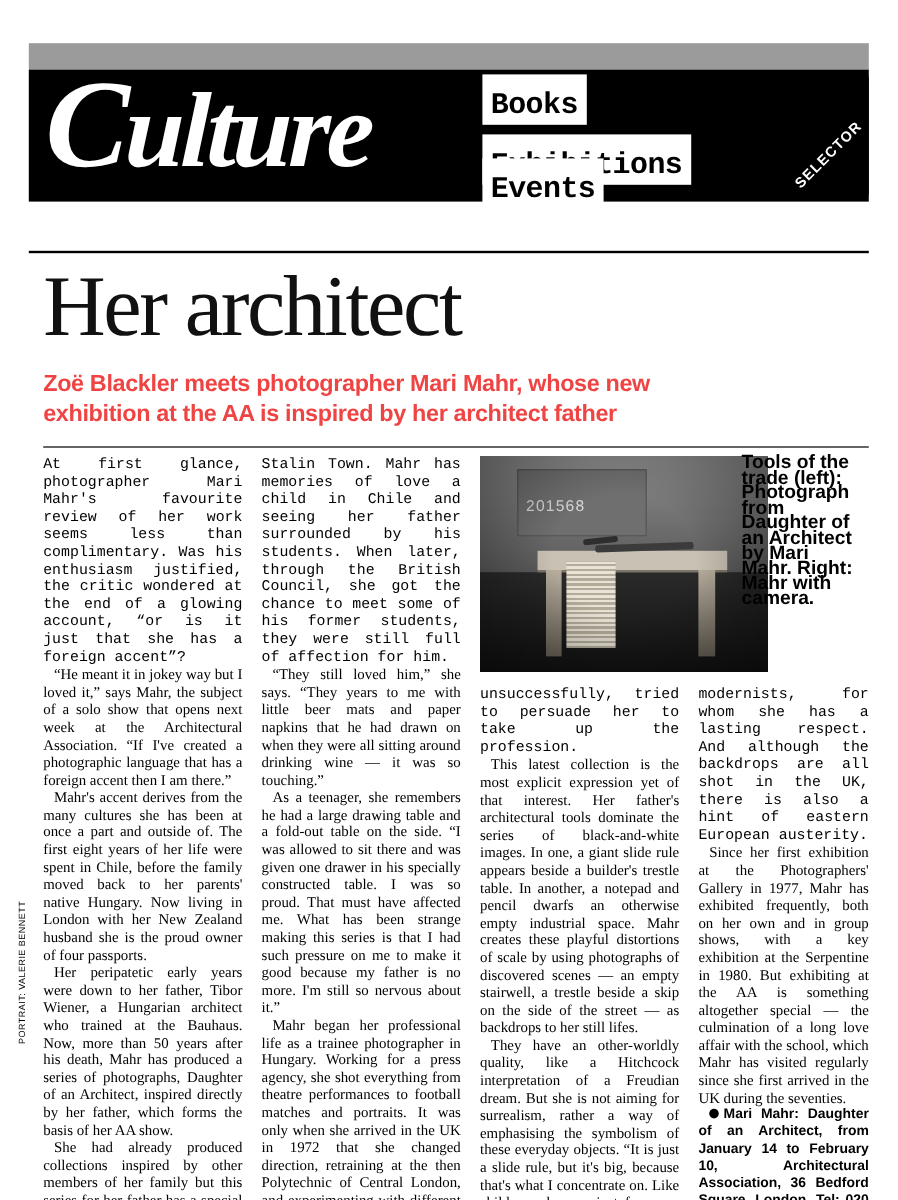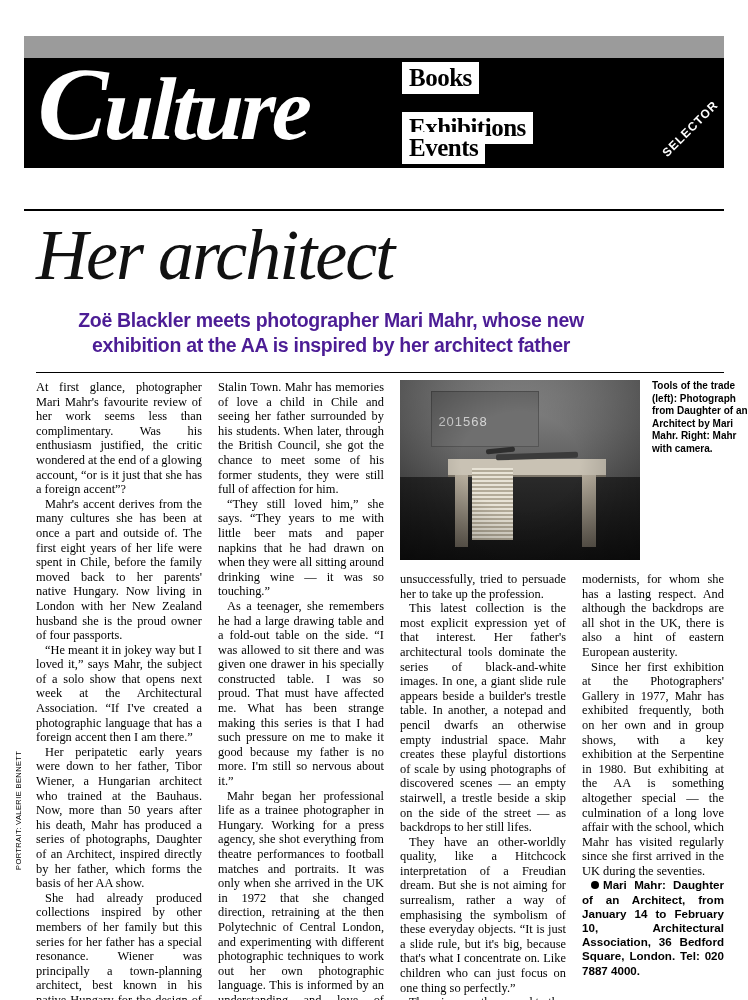--- a/index.html
+++ b/index.html
@@ -56,25 +56,25 @@
     color: #fff;
     letter-spacing: -3px;
     font-style: italic;
     transform: skewX(-2deg);
   }
   .culture-word::first-letter { font-size: 104px; }
   .kw {
     position: absolute;
     background: #fff;
     color: #000;
-    font-family: Liberation Serif, serif;
+    font-family: Liberation Mono, monospace;
     font-weight: bold;
     font-size: 25px;
     line-height: 29px;
-    padding: 1px 7px 2px 7px;
+    padding: 11px 7px 2px 7px;
     letter-spacing: -0.5px;
   }
   .kw.books { left: 378px; top: 26px; }
   .kw.exhibitions { left: 378px; top: 76px; }
   .kw.events { left: 378px; top: 96px; }
 
   .selector-badge {
     position: absolute;
     right: 0px;
     top: 28px;
@@ -128,51 +128,49 @@
   
   .headline {
     position: absolute;
     left: 36px;
     top: 216px;
     font-family: "Liberation Serif", serif;
     font-size: 72px;
     line-height: 78px;
     letter-spacing: -2px;
     color: #111;
-    font-style: italic;
   }
   .standfirst {
     position: absolute;
     left: 36px;
     top: 308px;
     width: 590px;
     font-family: "Liberation Sans", sans-serif;
     font-weight: bold;
     font-size: 19.5px;
     line-height: 25px;
     letter-spacing: -0.3px;
-    color: #4c1d95;
-    text-align: center;
+    color: #ef4444;
   }
 
   
   .col {
     position: absolute;
     top: 380px;
     width: 166px;
     font-size: 12.4px;
     line-height: 14.6px;
     text-align: justify;
     color: #000;
   }
   .col p {
     margin: 0;
     text-indent: 9px;
   }
-  .col p.first { text-indent: 0; }
+  .col p.first { text-indent: 0; font-family: Liberation Mono, monospace; }
   .col1 { left: 36px; }
   .col2 { left: 218px; }
   .col3 { left: 400px; top: 572px; width: 166px; }
   .col4 { left: 582px; top: 572px; width: 166px; }
   .col4 { width: 142px; }
   .bold-sans {
     font-family: "Liberation Sans", sans-serif;
     font-weight: bold;
     font-size: 11.6px;
     line-height: 14.2px;
@@ -192,26 +190,26 @@
     position: absolute;
     left: 400px;
     top: 380px;
     width: 240px;
     height: 180px;
     background: #2f2f2f;
     overflow: hidden;
   }
   .photo-caption {
     position: absolute;
-    left: 652px;
+    left: 618px;
     top: 380px;
     width: 96px;
     font-family: "Liberation Sans", sans-serif;
     font-weight: bold;
-    font-size: 10px;
+    font-size: 16px;
     line-height: 12.6px;
     color: #000;
   }
 
   
   .vcredit {
     position: absolute;
     left: 14px;
     top: 870px;
     font-family: "Liberation Sans", sans-serif;
@@ -296,22 +294,22 @@
     <div class="ph-leg b"></div>
     <div class="ph-tool2"></div>
     <div class="ph-tool"></div>
     <div class="ph-stack"></div>
     <div class="ph-vign"></div>
   </div>
   <div class="photo-caption">Tools of the trade (left): Photograph from Daughter of an Architect by Mari Mahr. Right: Mahr with camera.</div>
 
   <div class="col col1">
     <p class="first">At first glance, photographer Mari Mahr's favourite review of her work seems less than complimentary. Was his enthusiasm justified, the critic wondered at the end of a glowing account, “or is it just that she has a foreign accent”?</p>
+    <p>“He meant it in jokey way but I loved it,” says Mahr, the subject of a solo show that opens next week at the Architectural Association. “If I've created a photographic language that has a foreign accent then I am there.”</p>
     <p>Mahr's accent derives from the many cultures she has been at once a part and outside of. The first eight years of her life were spent in Chile, before the family moved back to her parents' native Hungary. Now living in London with her New Zealand husband she is the proud owner of four passports.</p>
-    <p>“He meant it in jokey way but I loved it,” says Mahr, the subject of a solo show that opens next week at the Architectural Association. “If I've created a photographic language that has a foreign accent then I am there.”</p>
     <p>Her peripatetic early years were down to her father, Tibor Wiener, a Hungarian architect who trained at the Bauhaus. Now, more than 50 years after his death, Mahr has produced a series of photographs, Daughter of an Architect, inspired directly by her father, which forms the basis of her AA show.</p>
     <p>She had already produced collections inspired by other members of her family but this series for her father has a special resonance. Wiener was principally a town-planning architect, best known in his native Hungary for the design of Dunaújváros — a new town 65km south of Budapest, later renamed</p>
   </div>
 
   <div class="col col2">
     <p class="first">Stalin Town. Mahr has memories of love a child in Chile and seeing her father surrounded by his students. When later, through the British Council, she got the chance to meet some of his former students, they were still full of affection for him.</p>
     <p>“They still loved him,” she says. “They years to me with little beer mats and paper napkins that he had drawn on when they were all sitting around drinking wine — it was so touching.”</p>
     <p>As a teenager, she remembers he had a large drawing table and a fold-out table on the side. “I was allowed to sit there and was given one drawer in his specially constructed table. I was so proud. That must have affected me. What has been strange making this series is that I had such pressure on me to make it good because my father is no more. I'm still so nervous about it.”</p>
     <p>Mahr began her professional life as a trainee photographer in Hungary. Working for a press agency, she shot everything from theatre performances to football matches and portraits. It was only when she arrived in the UK in 1972 that she changed direction, retraining at the then Polytechnic of Central London, and experimenting with different photographic techniques to work out her own photographic language. This is informed by an understanding and love of architecture that runs through her work, instilled in her by her father, who,</p>
   </div>

